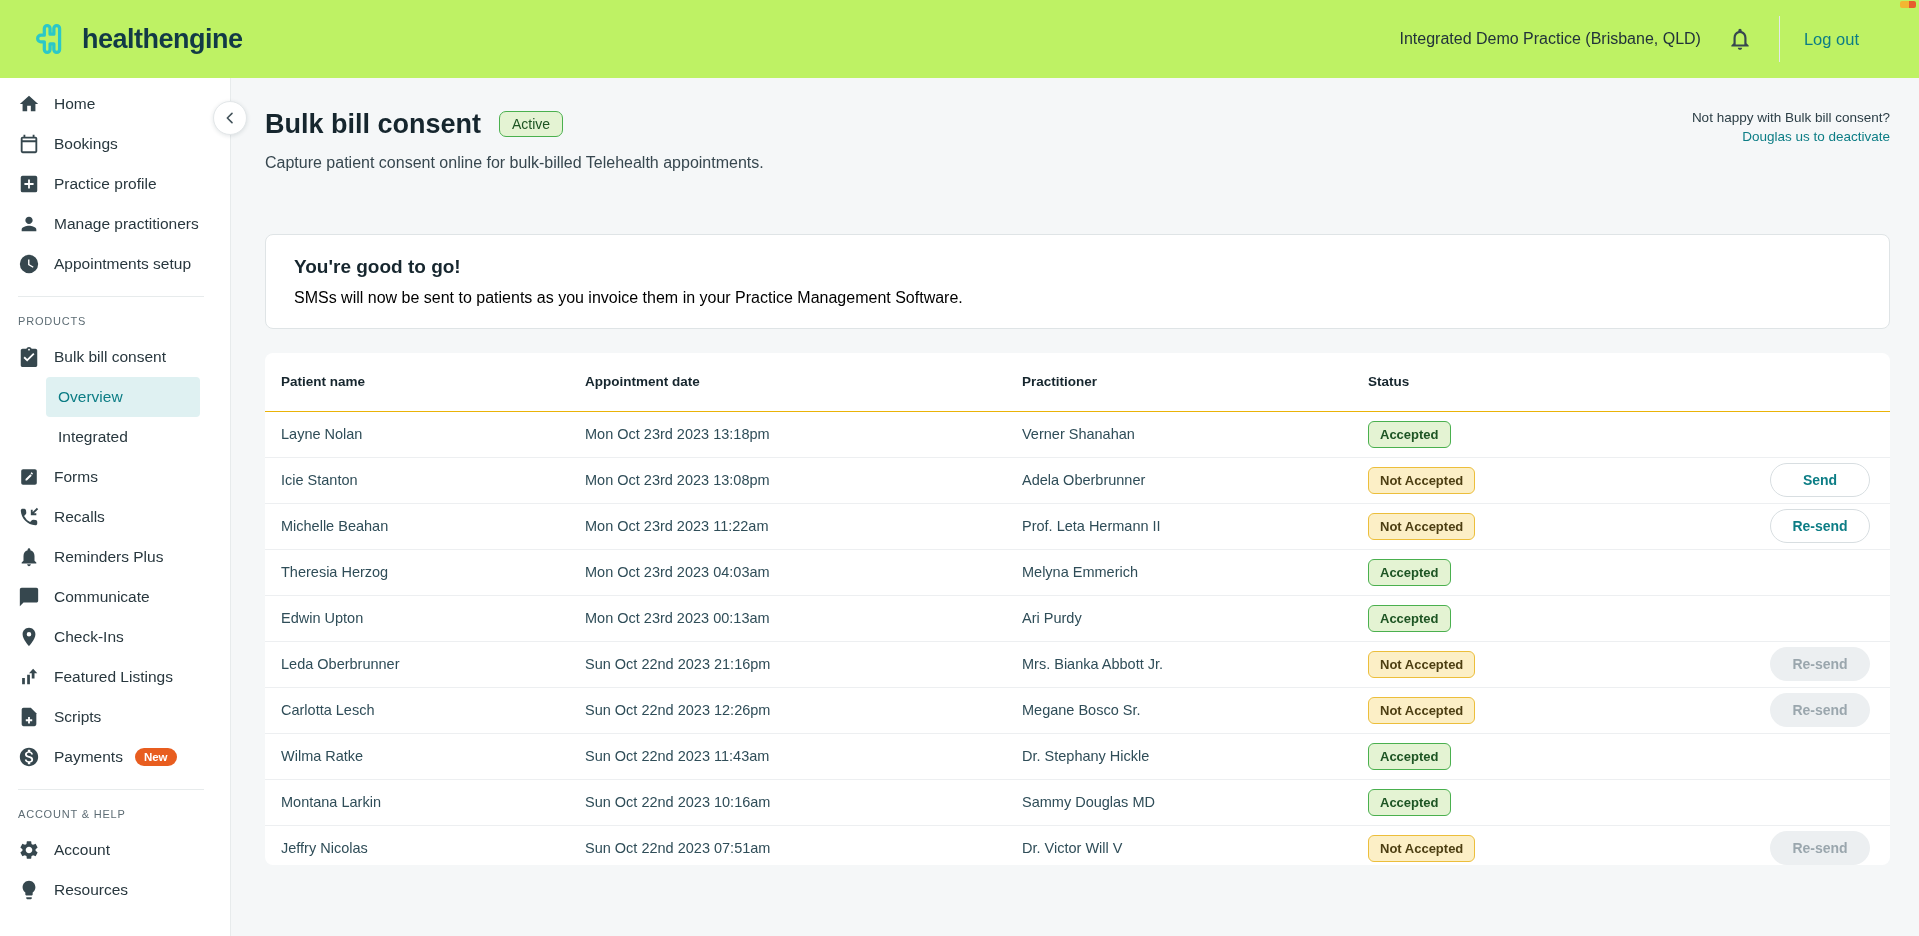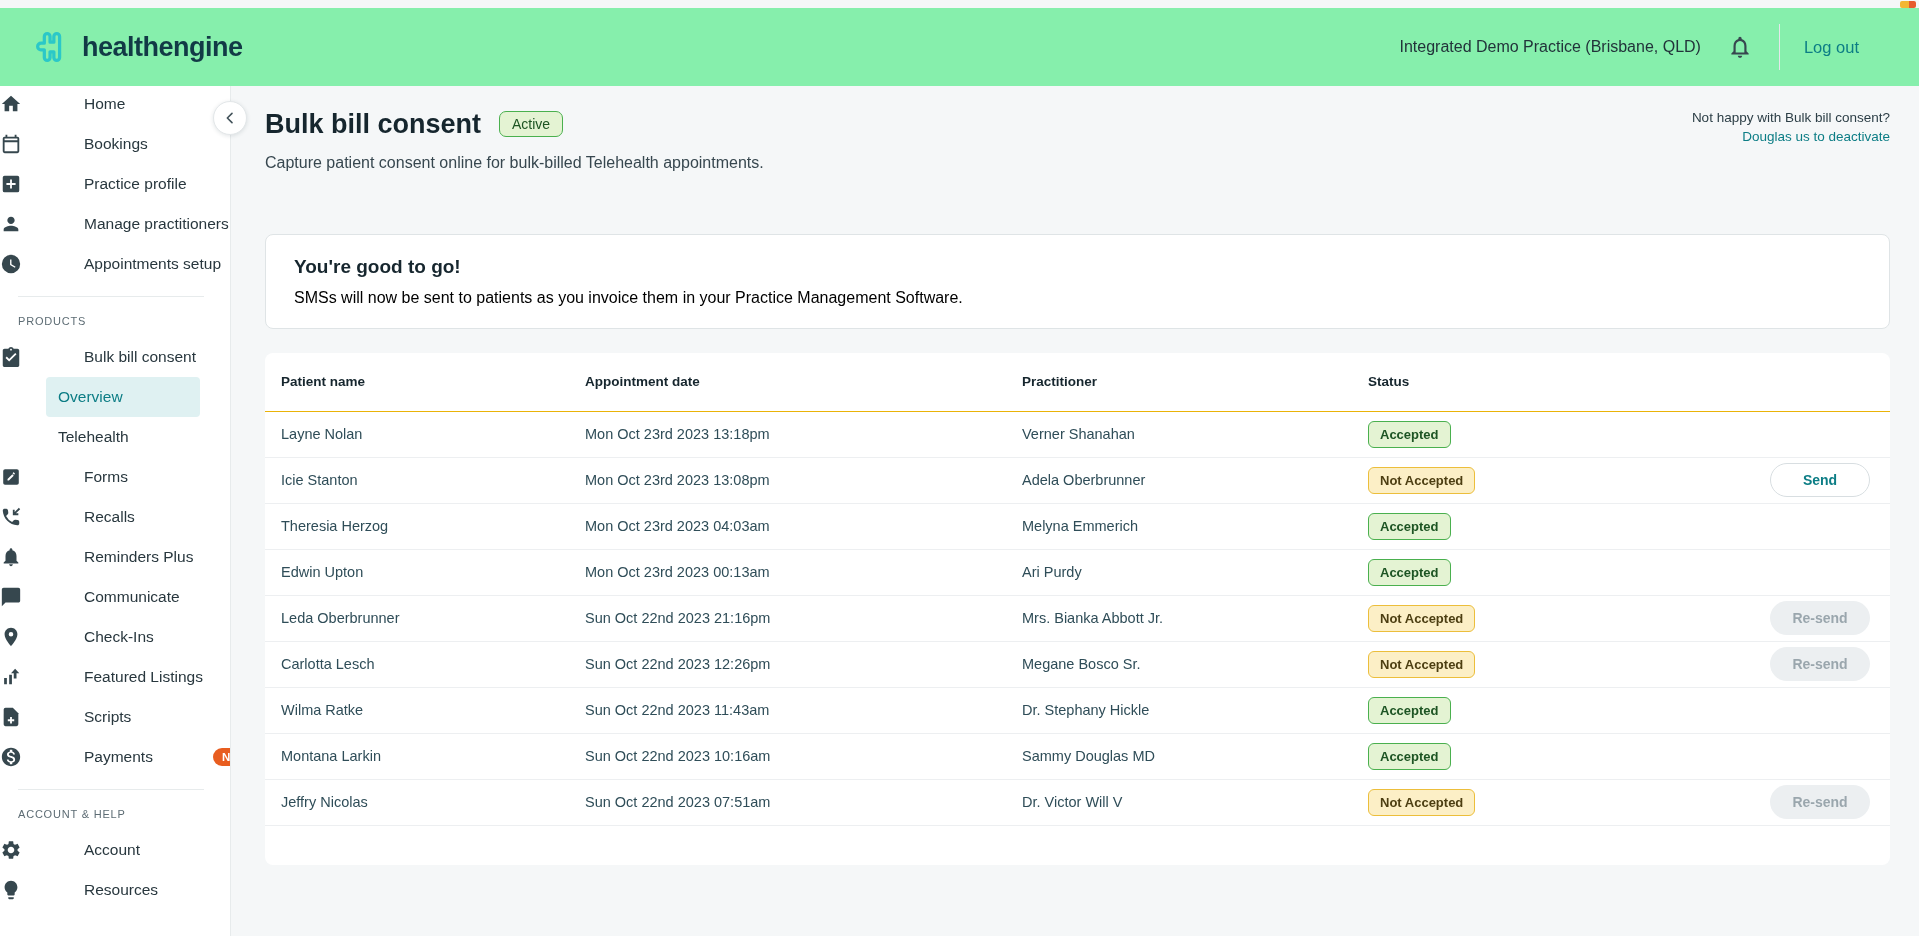--- a/index.html
+++ b/index.html
@@ -7,39 +7,39 @@
     --accepted-bg:#e4f3d3; --accepted-border:#4ab04e; --accepted-text:#1d5423;
     --notacc-bg:#fcefc6; --notacc-border:#ecbe3b; --notacc-text:#4c3e12;
     --new-badge:#e85d1f; --sub-active-bg:#dff1f2;
   }
   *{box-sizing:border-box;}
   html,body{margin:0;padding:0;}
   body{width:1919px;height:936px;overflow:hidden;position:relative;
        background:var(--page-bg);font-family:"Liberation Sans",sans-serif;color:#16262e;}
 
   
-  .topbar{position:absolute;top:8px;left:0;right:0;height:78px;background:#86efac;
+  .topbar{position:absolute;top:0;left:0;right:0;height:78px;background:#bef264;
           display:flex;align-items:center;padding:0 60px 0 30px;z-index:5;}
   .logo{display:flex;align-items:center;gap:10px;cursor:pointer;}
   .logo svg{width:42px;height:42px;display:block;}
   .logo-text{font-size:27px;font-weight:700;color:#123a46;letter-spacing:-0.5px;}
   .top-right{margin-left:auto;display:flex;align-items:center;gap:24px;}
   .practice-name{font-size:16px;color:#22333a;}
   .bell-btn{width:30px;height:30px;border:none;background:none;padding:0;color:#37474f;cursor:pointer;}
   .bell-btn svg{width:26px;height:26px;display:block;margin:auto;}
   .top-divider{width:1px;height:46px;background:#e4e8ea;}
   .logout{font-size:16.5px;font-weight:500;color:var(--link-teal);text-decoration:none;}
 
   .corner-artifact{position:absolute;top:1px;right:3px;width:16px;height:7px;border-radius:2px;
           background:linear-gradient(90deg,#f2b632 55%,#e65c2e 45%);z-index:9;}
 
   
   .sidebar{position:absolute;top:78px;left:0;bottom:0;width:231px;background:#fff;
            border-right:1px solid #e7ebec;overflow:hidden;padding-top:6px;z-index:2;}
-  .side-item{display:flex;align-items:center;height:40px;padding:0 12px 0 0;cursor:pointer;gap:48px;}
+  .side-item{display:flex;align-items:center;height:40px;padding:0 12px 0 18px;cursor:pointer;}
   .side-icon{width:22px;height:22px;flex:0 0 22px;color:#36474e;}
   .side-icon svg{width:22px;height:22px;display:block;}
   .side-text{margin-left:14px;font-size:15.5px;color:#28373e;white-space:nowrap;}
   .new-badge{margin-left:12px;background:var(--new-badge);color:#fff;font-size:11.5px;
              font-weight:700;padding:3px 9px;border-radius:10px;}
   .side-sub{height:40px;display:flex;align-items:center;margin:0 30px 0 46px;padding-left:12px;
             font-size:15.5px;color:#28373e;border-radius:4px;cursor:pointer;}
   .side-sub.active{background:var(--sub-active-bg);color:var(--link-teal);}
   .side-divider{height:1px;background:#e7ebec;margin:12px 26px 12px 18px;}
   .side-label{font-size:11px;letter-spacing:.8px;color:#5d6c74;padding:6px 0 10px 18px;}
@@ -148,21 +148,21 @@
       <div class="side-label">PRODUCTS</div>
       <div class="side-item">
         <span class="side-icon">
           <svg viewBox="0 0 24 24" fill="currentColor">
             <path d="M19 3h-4.18C14.4 1.84 13.3 1 12 1c-1.3 0-2.4.84-2.82 2H5c-1.1 0-2 .9-2 2v16c0 1.1.9 2 2 2h14c1.1 0 2-.9 2-2V5c0-1.1-.9-2-2-2zm-7 0c.55 0 1 .45 1 1s-.45 1-1 1-1-.45-1-1 .45-1 1-1zm-2 14l-4-4 1.41-1.41L10 14.17l6.59-6.59L18 9l-8 8z"></path>
           </svg>
         </span>
         <span class="side-text">Bulk bill consent</span>
       </div>
       <div class="side-sub active">Overview</div>
-      <div class="side-sub">Telehealth</div>
+      <div class="side-sub">Integrated</div>
       <div class="side-item">
         <span class="side-icon">
           <svg viewBox="0 0 24 24" fill="currentColor">
             <rect x="3.5" y="3.5" width="17" height="17" rx="2"></rect>
             <path fill="#fff" d="M8.2 14.3v1.5h1.5l5.3-5.3-1.5-1.5-5.3 5.3zm7.9-5.6c.2-.2.2-.5 0-.7l-.9-.9c-.2-.2-.5-.2-.7 0l-.8.8 1.6 1.6.8-.8z"></path>
           </svg>
         </span>
         <span class="side-text">Forms</span>
       </div>
       <div class="side-item">
@@ -299,20 +299,27 @@
             <td class="action-cell"></td>
           </tr>
           <tr>
             <td>Icie Stanton</td>
             <td>Mon Oct 23rd 2023 13:08pm</td>
             <td>Adela Oberbrunner</td>
             <td><span class="badge not-accepted">Not Accepted</span></td>
             <td class="action-cell"><button class="pill">Send</button></td>
           </tr>
           <tr>
+            <td>Michelle Beahan</td>
+            <td>Mon Oct 23rd 2023 11:22am</td>
+            <td>Prof. Leta Hermann II</td>
+            <td><span class="badge not-accepted">Not Accepted</span></td>
+            <td class="action-cell"><button class="pill">Re-send</button></td>
+          </tr>
+          <tr>
             <td>Theresia Herzog</td>
             <td>Mon Oct 23rd 2023 04:03am</td>
             <td>Melyna Emmerich</td>
             <td><span class="badge accepted">Accepted</span></td>
             <td class="action-cell"></td>
           </tr>
           <tr>
             <td>Edwin Upton</td>
             <td>Mon Oct 23rd 2023 00:13am</td>
             <td>Ari Purdy</td>

